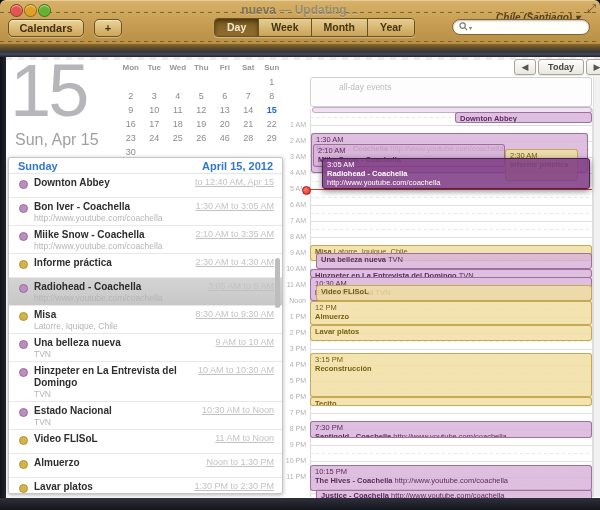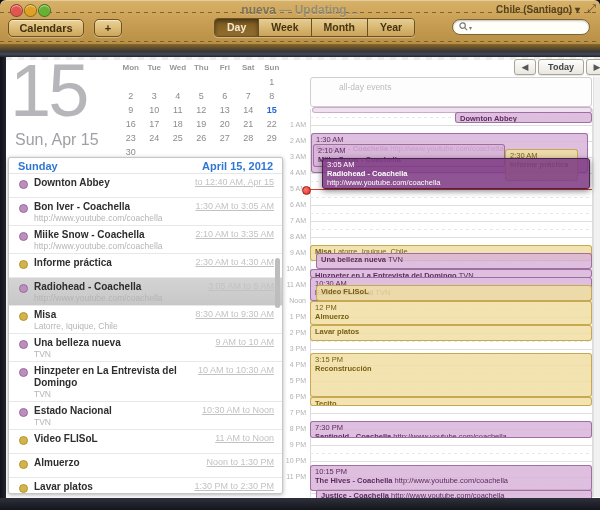--- a/index.html
+++ b/index.html
@@ -11,21 +11,21 @@
     border-radius:6px 6px 0 0;box-shadow:inset 0 1px 0 rgba(255,255,255,.35);}
   .stitch{position:absolute;left:0;width:600px;height:1px;
     background:repeating-linear-gradient(90deg,rgba(122,92,40,.9) 0 4px,transparent 4px 8px);}
   .seam{position:absolute;left:0;top:44px;width:600px;height:13px;
     background:linear-gradient(#8a672e 0%,#5a4a28 35%,#34343e 60%,#434a58 78%,#22232b 100%);}
   .titlebar-title{position:absolute;left:0;top:3px;width:600px;text-align:center;
     font-size:12px;font-weight:bold;color:#7d7257;text-shadow:0 1px 0 rgba(255,255,255,.25);}
   .titlebar-title .status{color:#958c70;}
   .traffic{position:absolute;top:4px;width:11px;height:11px;border-radius:50%;
     border:1px solid rgba(0,0,0,.35);box-shadow:inset 0 1px 1px rgba(255,255,255,.6);}
-  .tz{position:absolute;top:4px;right:20px;font-size:10px;font-weight:bold;color:#564220;}
+  .tz{position:absolute;top:12px;right:20px;font-size:10px;font-weight:bold;color:#564220;font-style:italic;}
   .fsicon{position:absolute;top:2px;right:4px;font-size:11px;color:#564220;}
 
   .tb-btn{position:absolute;top:19px;height:18px;box-sizing:border-box;
     background:linear-gradient(#ecd397,#cca65b);border:1px solid #6e5222;border-radius:5px;
     font-size:11px;font-weight:bold;color:#42300e;text-align:center;line-height:16px;
     box-shadow:0 1px 1px rgba(255,255,255,.35), inset 0 1px 0 rgba(255,255,255,.5);}
   .seg{position:absolute;left:214px;top:18px;height:17px;display:flex;
     border:1px solid #6b4f1f;border-radius:4px;overflow:hidden;
     box-shadow:0 1px 1px rgba(255,255,255,.35);}
   .seg .s{height:17px;line-height:17px;padding:0 12px;font-size:10.5px;font-weight:bold;
@@ -199,21 +199,21 @@
           <span class="c">19</span>
           <span class="c">20</span>
           <span class="c">21</span>
           <span class="c">22</span>
         </div>
         <div class="row">
           <span class="c">23</span>
           <span class="c">24</span>
           <span class="c">25</span>
           <span class="c">26</span>
-          <span class="c">27</span>
+          <span class="c">46</span>
           <span class="c">28</span>
           <span class="c">29</span>
         </div>
         <div class="row">
           <span class="c">30</span>
           <span class="c"></span>
           <span class="c"></span>
           <span class="c"></span>
           <span class="c"></span>
           <span class="c"></span>

